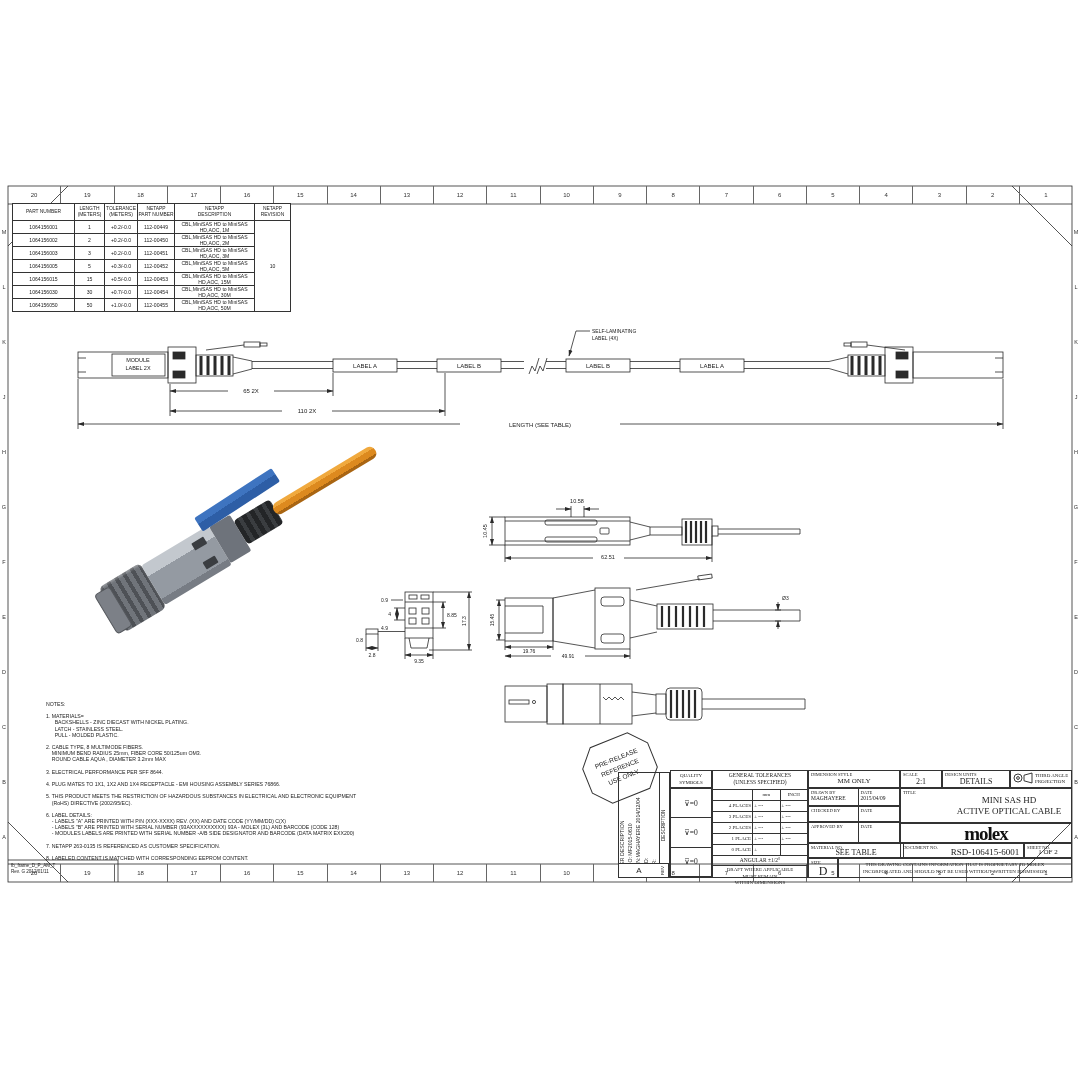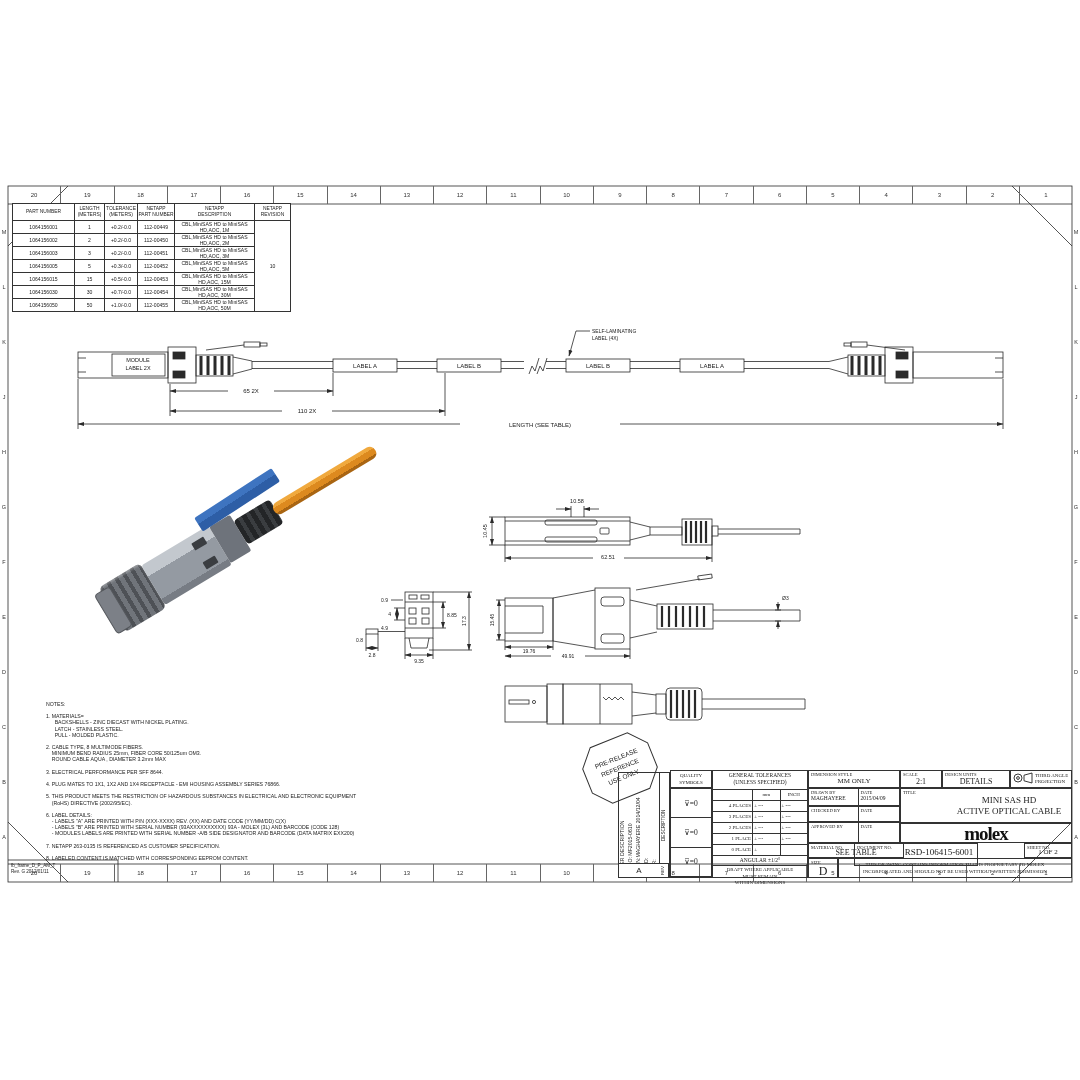--- a/index.html
+++ b/index.html
@@ -566,21 +566,21 @@
 PROJECTION</span>
   </div>
   <div class="a tb" style="left:900px;top:788px;width:172px;height:35px">
     <div class="lab">TITLE</div>
     <div class="cen pre f9">MINI SAS HD
 ACTIVE OPTICAL CABLE</div>
   </div>
   <div class="a tb cen" style="left:900px;top:823px;width:172px;height:20px">
     <span style="font-weight:bold;font-size:19px;letter-spacing:-1px;line-height:19px;color:#111">molex</span>
   </div>
-  <div class="a tb" style="left:854px;top:843px;width:124px;height:23px">
+  <div class="a tb" style="left:900px;top:843px;width:124px;height:15px">
     <div class="lab">DOCUMENT NO.</div>
     <div class="cen f9" style="margin-top:-3px">RSD-106415-6001</div>
   </div>
   <div class="a tb" style="left:1024px;top:843px;width:48px;height:15px">
     <div class="lab">SHEET NO.</div>
     <div class="cen f7" style="margin-top:-2px">1 OF 2</div>
   </div>
 
 </div>
 

